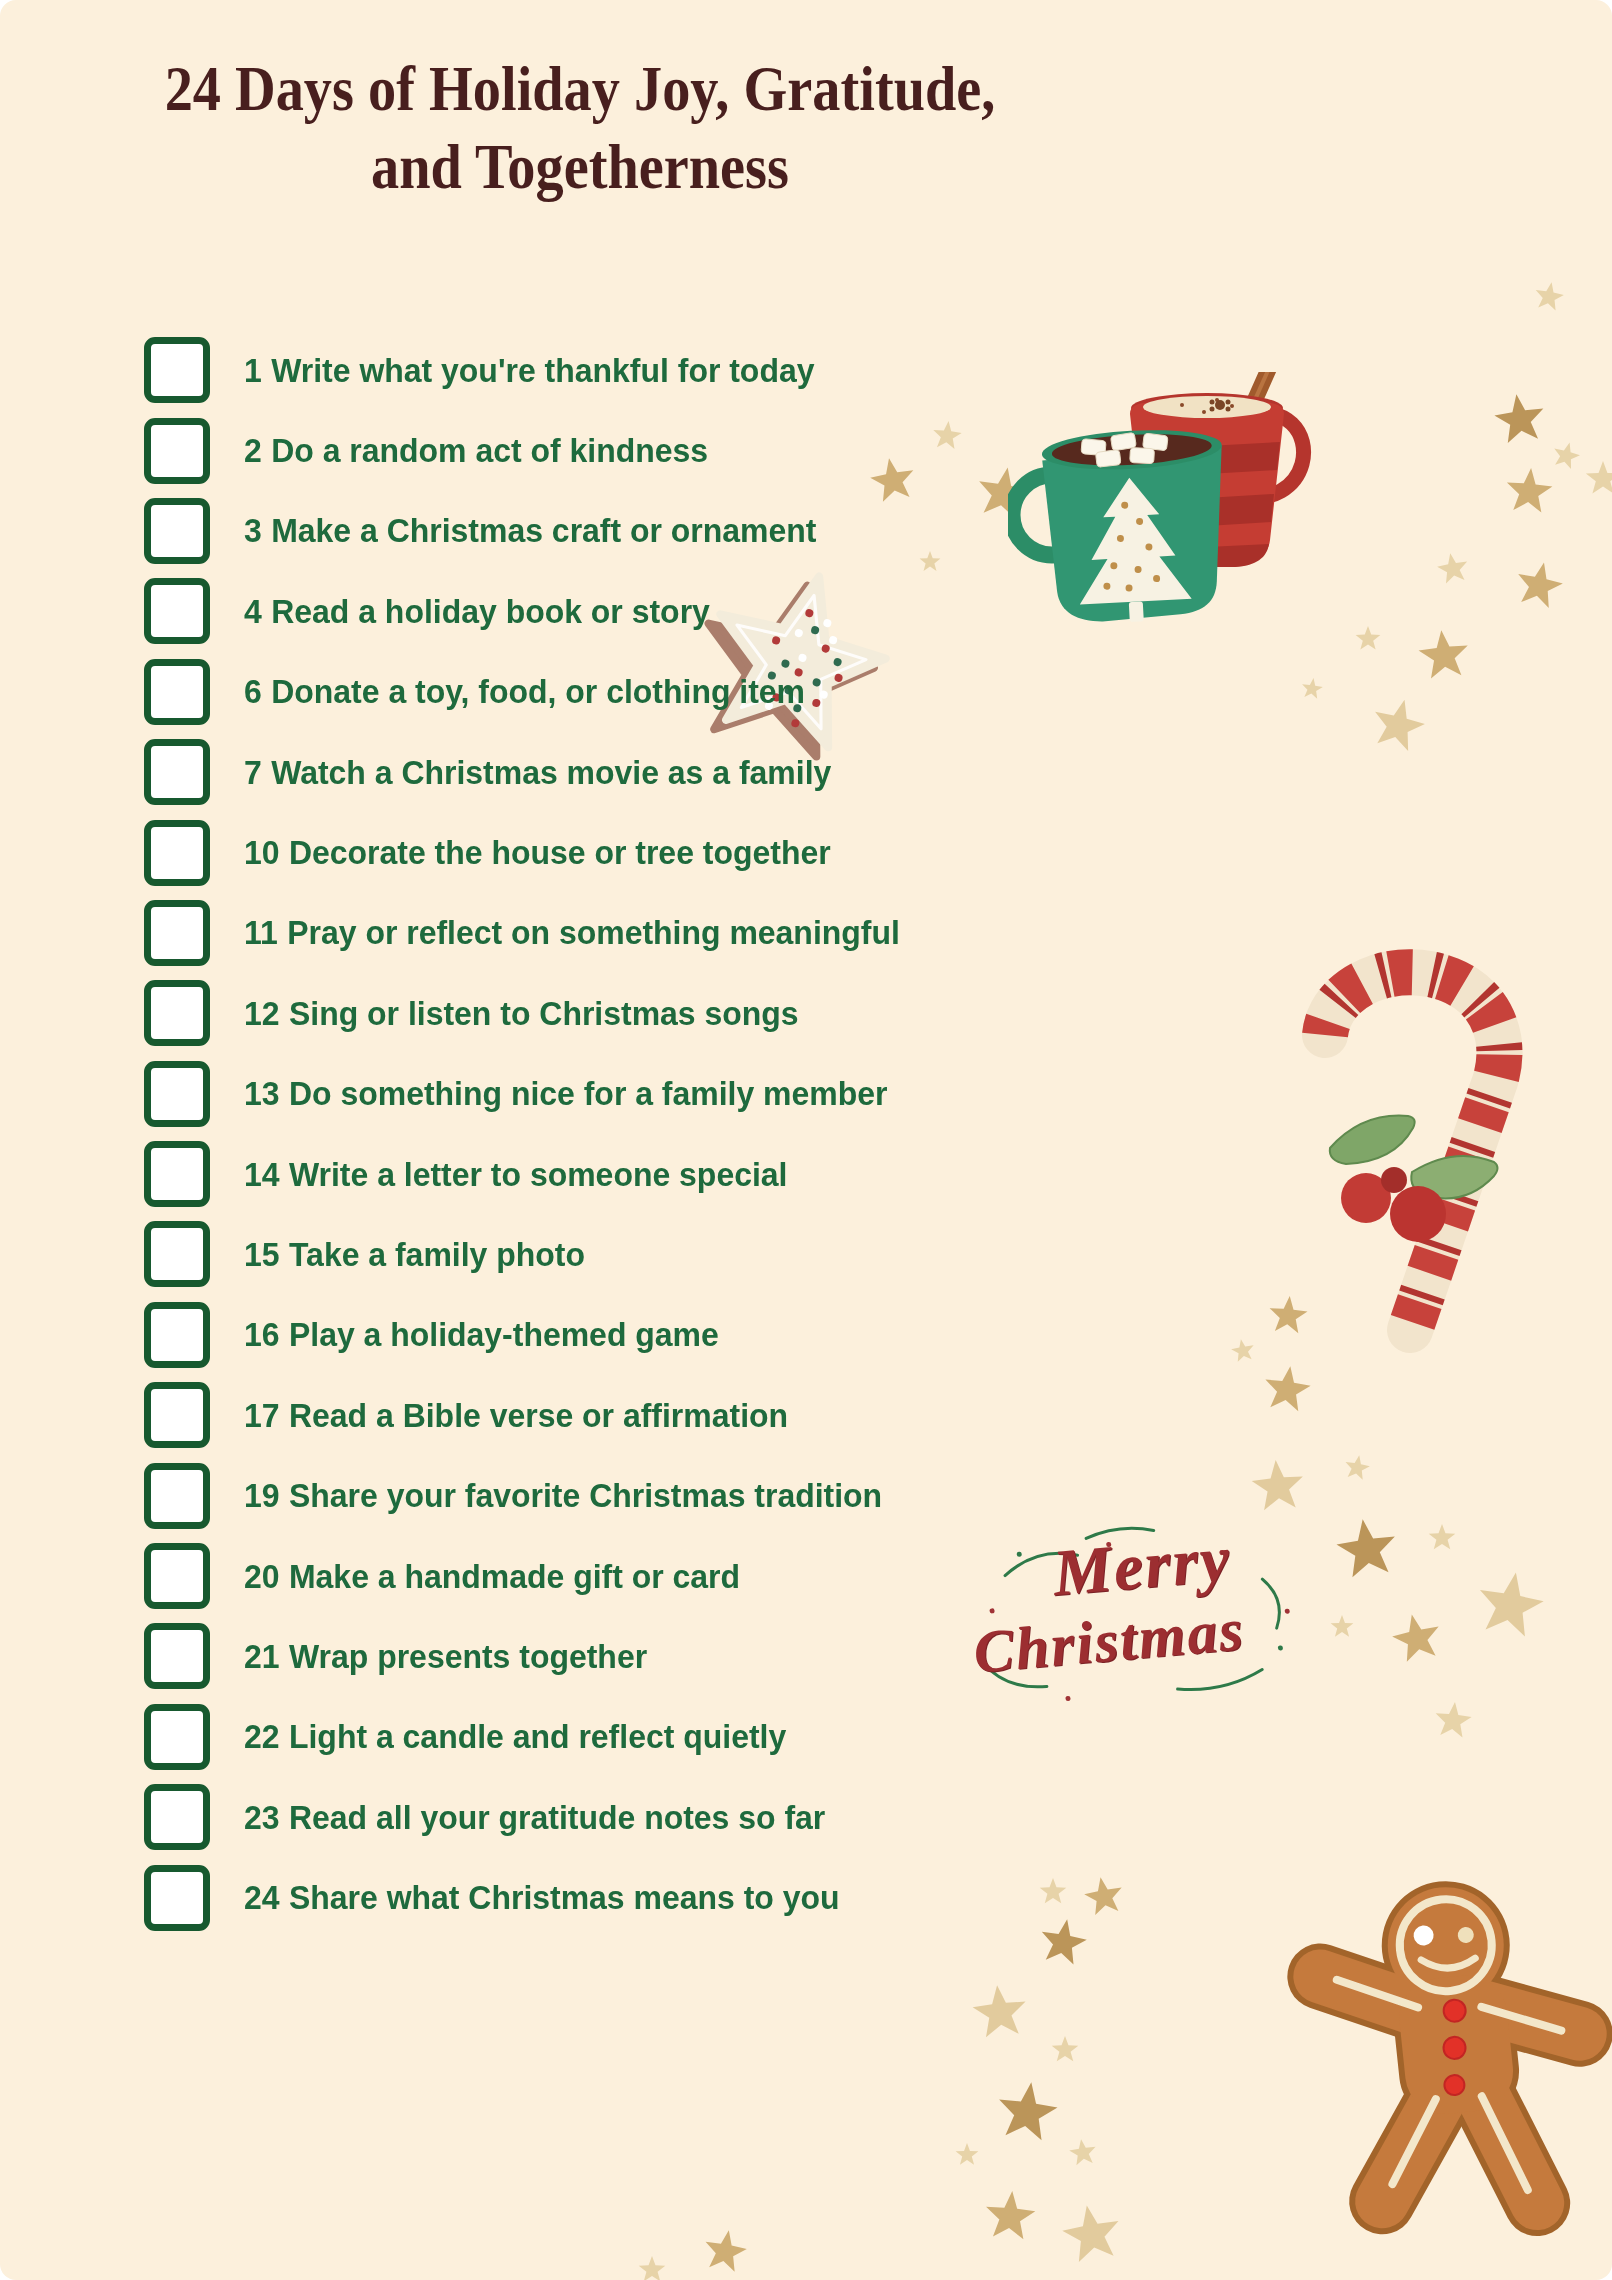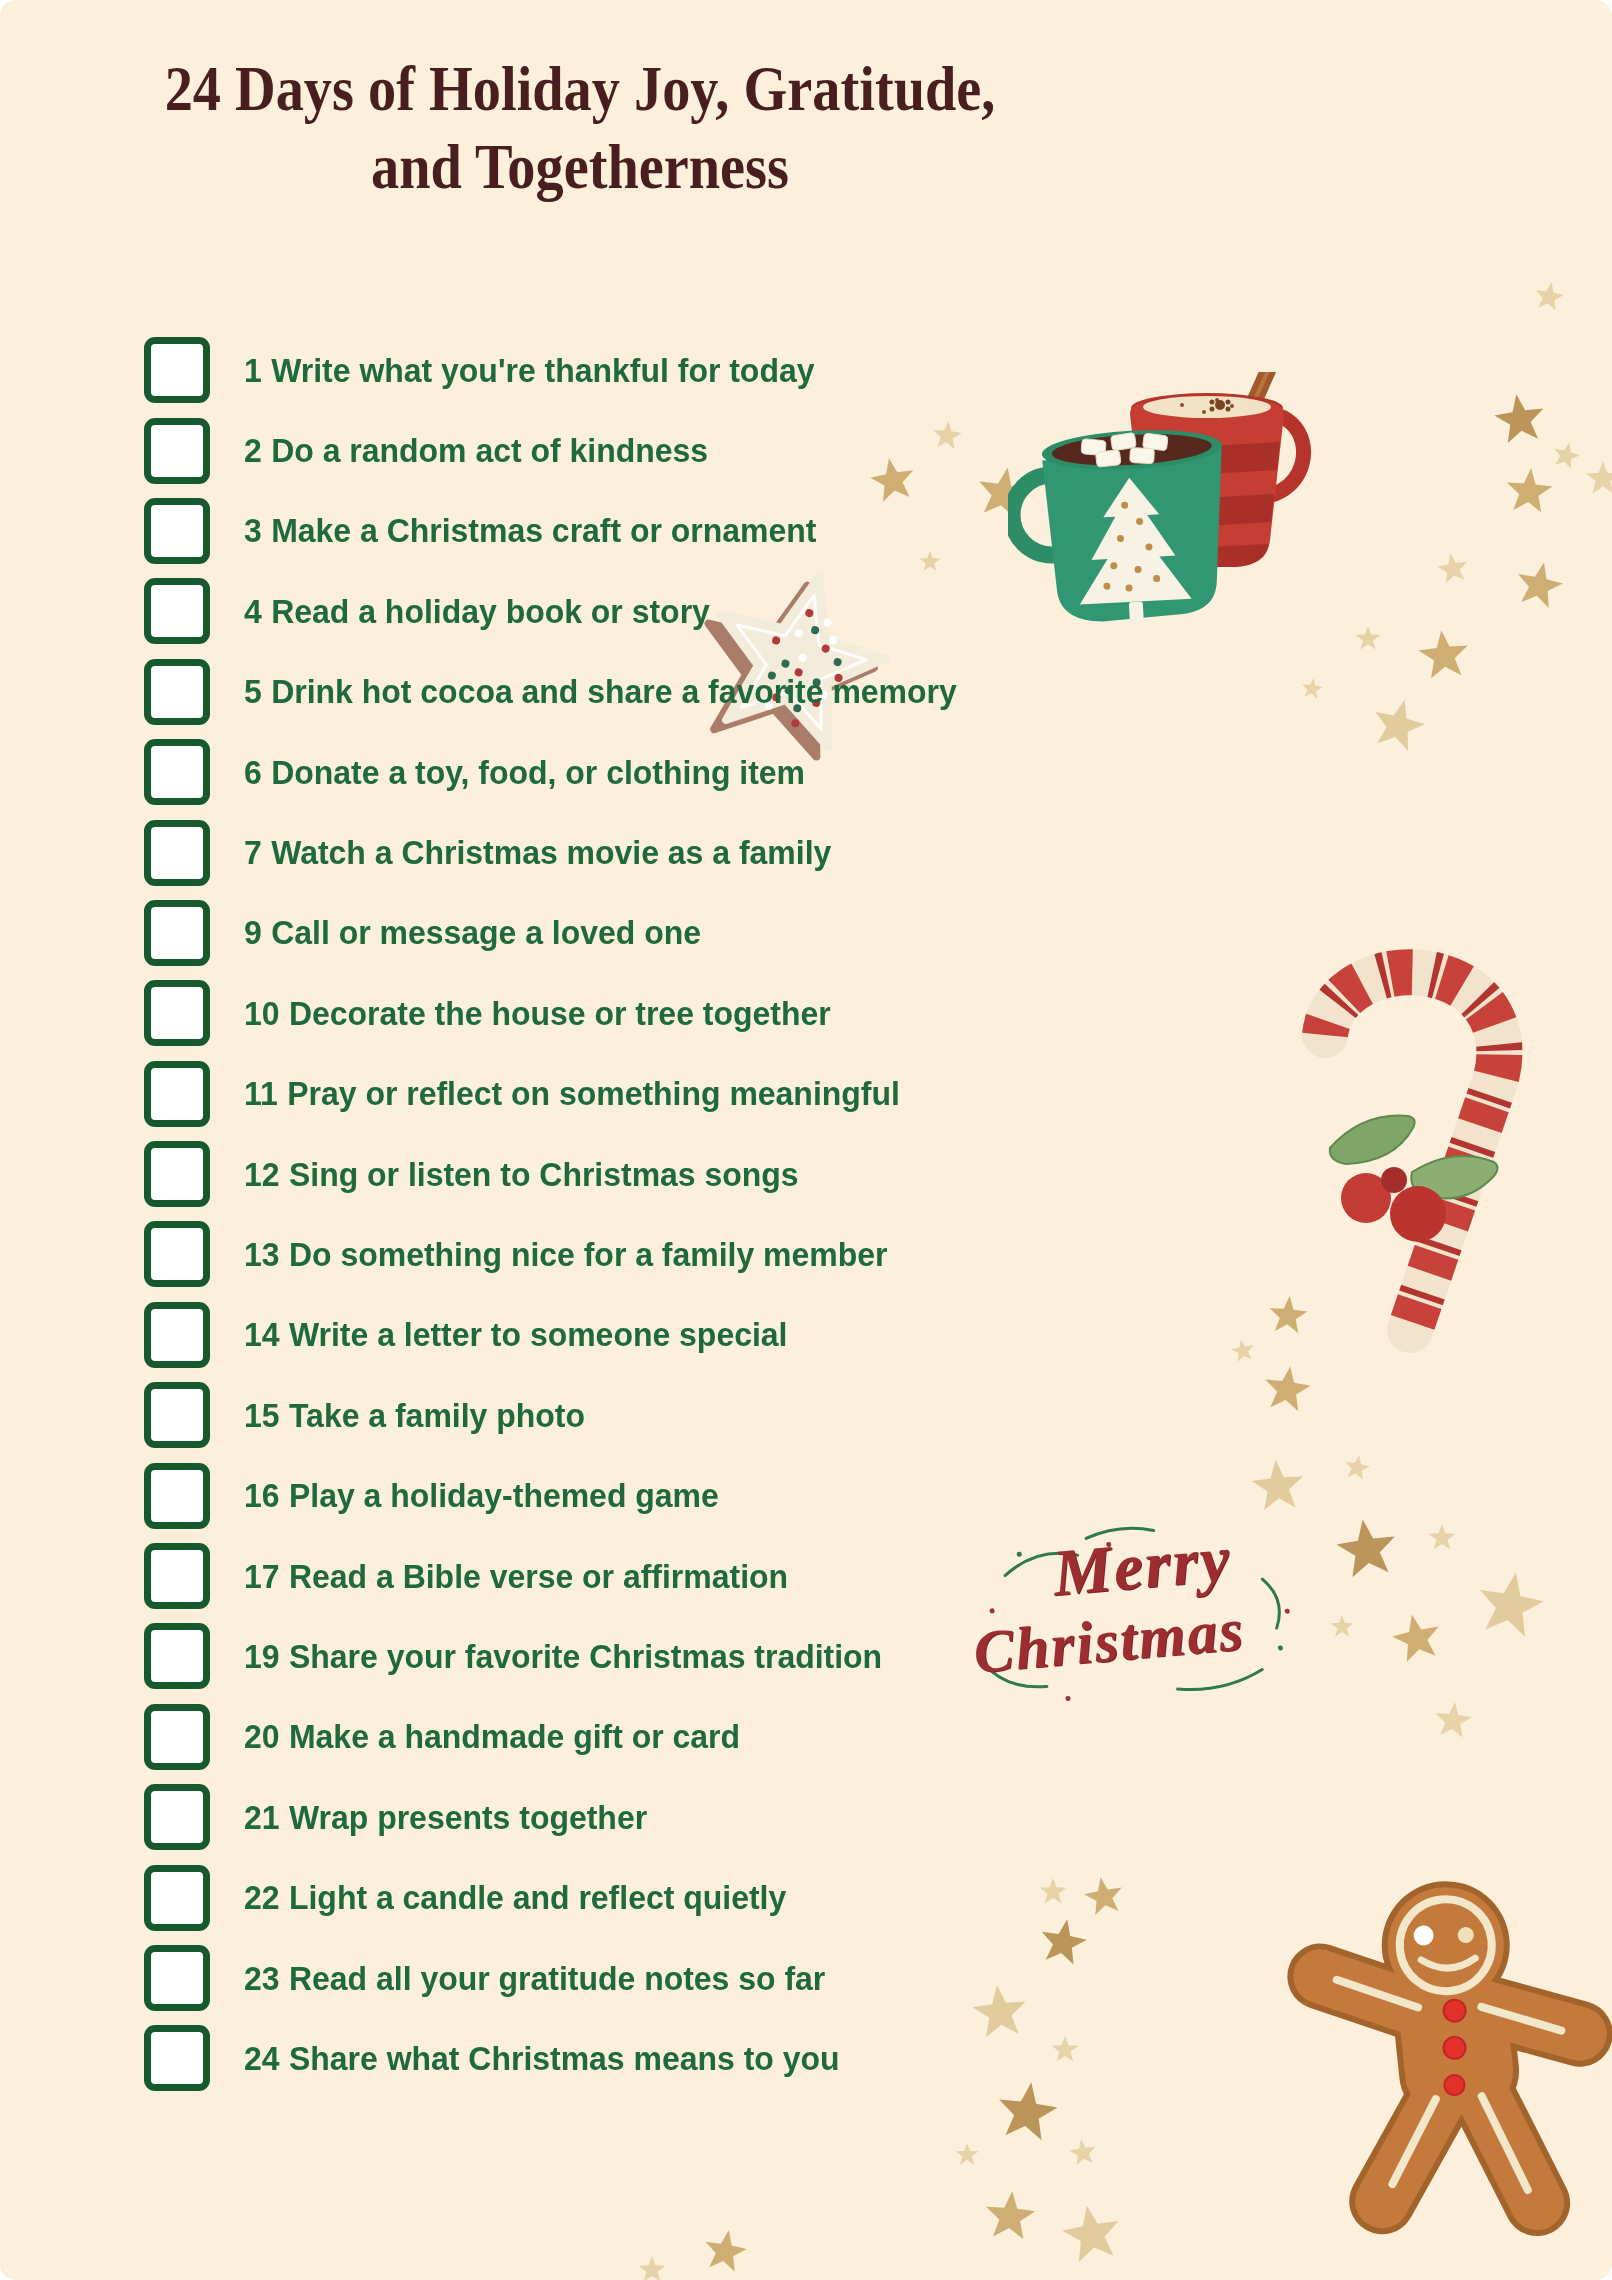--- a/index.html
+++ b/index.html
@@ -259,36 +259,28 @@
     <li class="row">
       <span class="cb" role="checkbox" aria-checked="false"></span>
       <span class="lbl"><span class="num">3</span><span>Make a Christmas craft or ornament</span></span>
     </li>
     <li class="row">
       <span class="cb" role="checkbox" aria-checked="false"></span>
       <span class="lbl"><span class="num">4</span><span>Read a holiday book or story</span></span>
     </li>
     <li class="row">
       <span class="cb" role="checkbox" aria-checked="false"></span>
-      <span class="lbl"><span class="num">5</span><span>Drink hot cocoa and share a favorite memory</span></span>
-    </li>
-    <li class="row">
-      <span class="cb" role="checkbox" aria-checked="false"></span>
       <span class="lbl"><span class="num">6</span><span>Donate a toy, food, or clothing item</span></span>
     </li>
     <li class="row">
       <span class="cb" role="checkbox" aria-checked="false"></span>
       <span class="lbl"><span class="num">7</span><span>Watch a Christmas movie as a family</span></span>
     </li>
     <li class="row">
       <span class="cb" role="checkbox" aria-checked="false"></span>
-      <span class="lbl"><span class="num">9</span><span>Call or message a loved one</span></span>
-    </li>
-    <li class="row">
-      <span class="cb" role="checkbox" aria-checked="false"></span>
       <span class="lbl"><span class="num">10</span><span>Decorate the house or tree together</span></span>
     </li>
     <li class="row">
       <span class="cb" role="checkbox" aria-checked="false"></span>
       <span class="lbl"><span class="num">11</span><span>Pray or reflect on something meaningful</span></span>
     </li>
     <li class="row">
       <span class="cb" role="checkbox" aria-checked="false"></span>
       <span class="lbl"><span class="num">12</span><span>Sing or listen to Christmas songs</span></span>
     </li>

